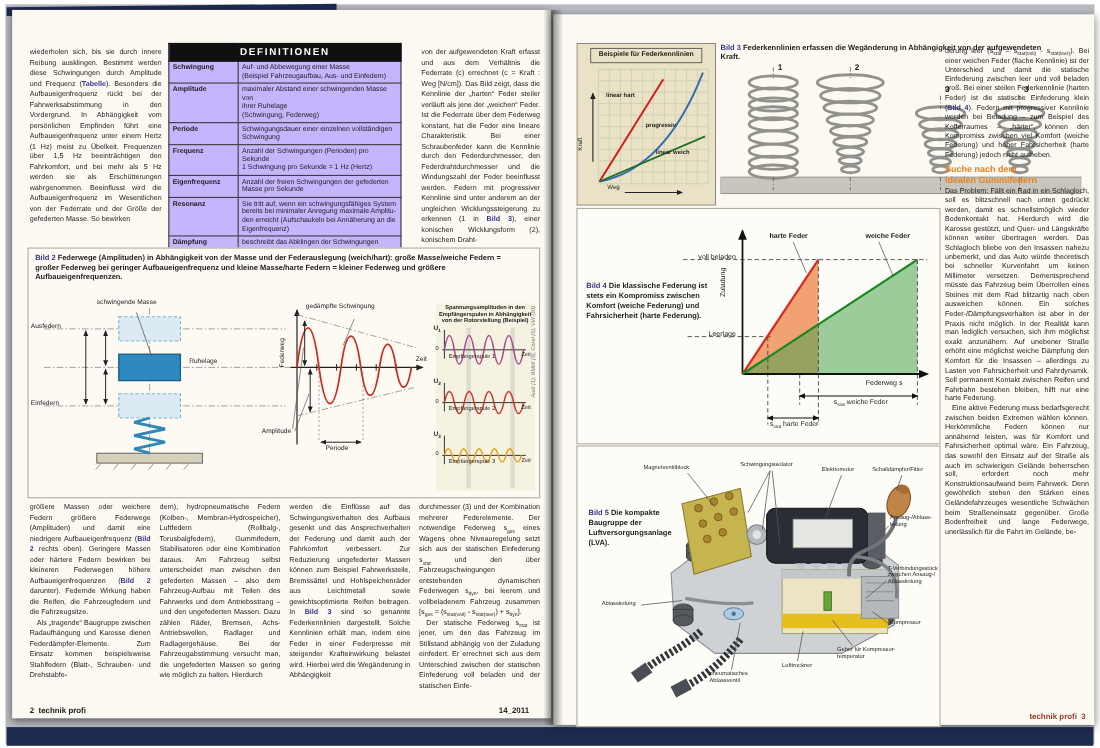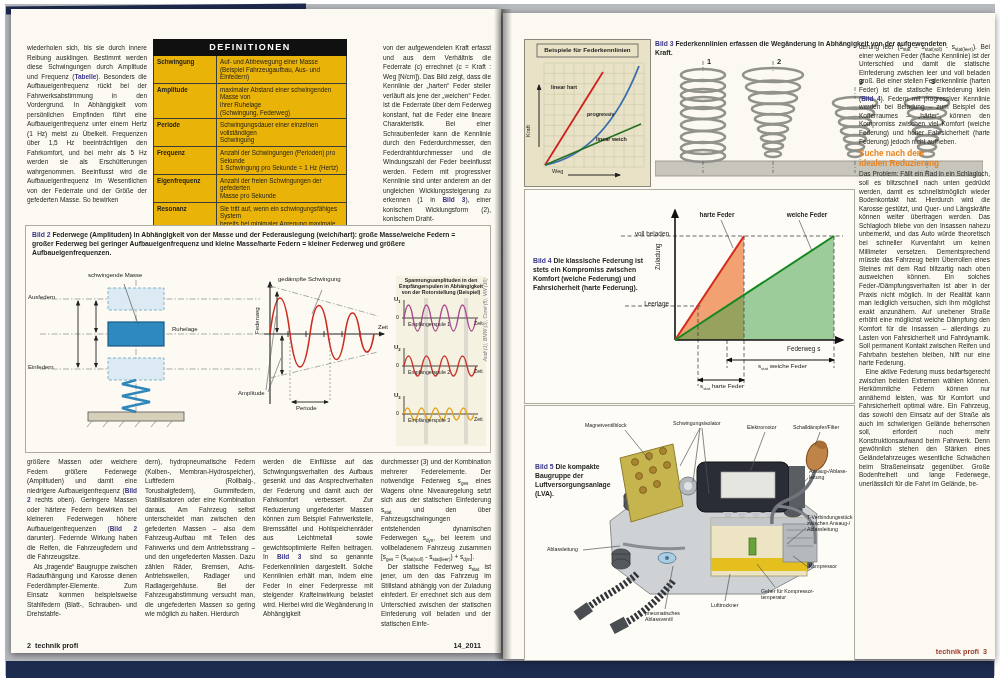--- a/index.html
+++ b/index.html
@@ -17,21 +17,21 @@
   .hl{color:#39368a;font-weight:700;}
   .sb{vertical-align:sub;font-size:70%;line-height:0;}
   .cap{font-size:6.8px;font-weight:700;line-height:9px;color:#1f1f1f;white-space:pre-wrap;}
   .lbl{position:absolute;font-size:6px;color:#1d1d1d;white-space:pre-line;line-height:6.8px;}
   .lbl-b{font-weight:700;}
   .lbl-s{font-size:5.2px;line-height:6px;}
   .lbl-c{text-align:center;}
   .lbl-r{text-align:right;}
   .vert{writing-mode:vertical-rl;transform:rotate(180deg);}
   .fig{position:absolute;background:#fcfaf3;border:1px solid #aeaba0;}
-  table.defs{border-collapse:collapse;width:194px;background:#eab308;}
+  table.defs{border-collapse:collapse;width:212px;background:#c4b5fd;}
   table.defs th{background:#101010;color:#fff;font-size:9px;letter-spacing:1.5px;padding:2px 0 3px;border:1px solid #101010;font-weight:700;}
   table.defs td{border:1px solid #3c3c3c;font-size:6.3px;line-height:7.6px;padding:2px 3px;vertical-align:top;color:#1d1d1d;white-space:pre-line;}
   table.defs td.term{font-weight:700;width:56px;}
   .foot{font-size:7.2px;font-weight:700;color:#222;}
   .heading-o{color:#e8821c;font-weight:700;font-size:8.2px;line-height:9.6px;white-space:pre-line;margin:3px 0 2px;}
   .credit{position:absolute;right:2px;top:52px;font-size:5px;color:#777;font-style:italic;}
   svg{position:absolute;left:0;top:0;}
 </style>
 </head>
 <body>
@@ -437,21 +437,21 @@
 temperatur</div>
     <div class="lbl lbl-s" style="left:186px;top:196px;">Lufttrockner</div>
     <div class="lbl lbl-s" style="left:120px;top:204px;">pneumatisches
 Ablassventil</div>
     <div class="lbl lbl-s" style="left:22px;top:140px;">Ablassleitung</div>
   </div>
 
   <div class="abs" style="left:356px;top:30px;width:131px;height:592px;overflow:hidden;">
     <div class="txt txt-tight"><span>derung leer (s</span><span class="sb">stat</span><span> = s</span><span class="sb">stat(voll)</span><span> - s</span><span class="sb">stat(leer)</span><span>). Bei einer weichen Feder (flache Kennlinie) ist der Unterschied und damit die statische Einfederung zwischen leer und voll beladen groß. Bei einer steilen Federkennlinie (harten Feder) ist die statische Einfederung klein (</span><span class="hl">Bild 4</span><span>). Federn mit progressiver Kennlinie werden bei Beladung – zum Beispiel des Kofferraumes – „härter“, können den Kompromiss zwischen viel Komfort (weiche Federung) und hoher Fahrsicherheit (harte Federung) jedoch nicht aufheben.</span></div>
     <div class="heading-o">Suche nach dem
-idealen Reduzierung</div>
+idealen Gummifedern</div>
     <div class="txt txt-tight"><span>Das Problem: Fällt ein Rad in ein Schlagloch, soll es blitzschnell nach unten gedrückt werden, damit es schnellstmöglich wieder Bodenkontakt hat. Hierdurch wird die Karosse gestützt, und Quer- und Längskräfte können weiter übertragen werden. Das Schlagloch bliebe von den Insassen nahezu unbemerkt, und das Auto würde theoretisch bei schneller Kurvenfahrt um keinen Millimeter versetzen. Dementsprechend müsste das Fahrzeug beim Überrollen eines Steines mit dem Rad blitzartig nach oben ausweichen können. Ein solches Feder-/Dämpfungsverhalten ist aber in der Praxis nicht möglich. In der Realität kann man lediglich versuchen, sich ihm möglichst exakt anzunähern. Auf unebener Straße erhöht eine möglichst weiche Dämpfung den Komfort für die Insassen – allerdings zu Lasten von Fahrsicherheit und Fahrdynamik. Soll permanent Kontakt zwischen Reifen und Fahrbahn bestehen bleiben, hilft nur eine harte Federung.
  Eine aktive Federung muss bedarfsgerecht zwischen beiden Extremen wählen können. Herkömmliche Federn können nur annähernd leisten, was für Komfort und Fahrsicherheit optimal wäre. Ein Fahrzeug, das sowohl den Einsatz auf der Straße als auch im schwierigen Gelände beherrschen soll, erfordert noch mehr Konstruktionsaufwand beim Fahrwerk. Denn gewöhnlich stehen den Stärken eines Geländefahrzeuges wesentliche Schwächen beim Straßeneinsatz gegenüber. Große Bodenfreiheit und lange Federwege, unerlässlich für die Fahrt im Gelände, be-</span></div>
   </div>
 
   <div class="abs foot" style="left:396px;top:634px;width:88px;text-align:right;color:#9c3a28;">
     <span>technik profi</span>&nbsp;&nbsp;<span>3</span>
   </div>
 </div>
 
 <div class="gutter"></div>

